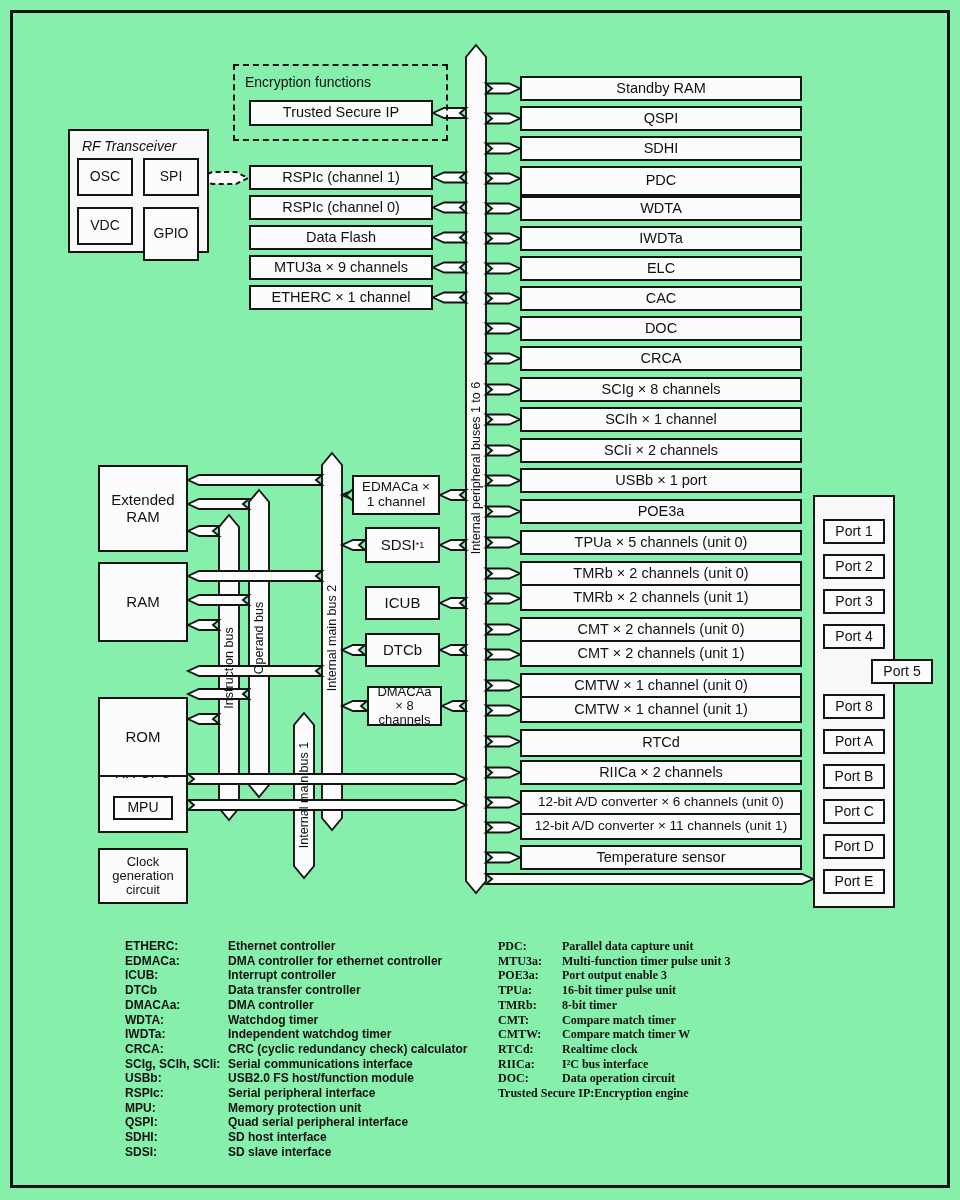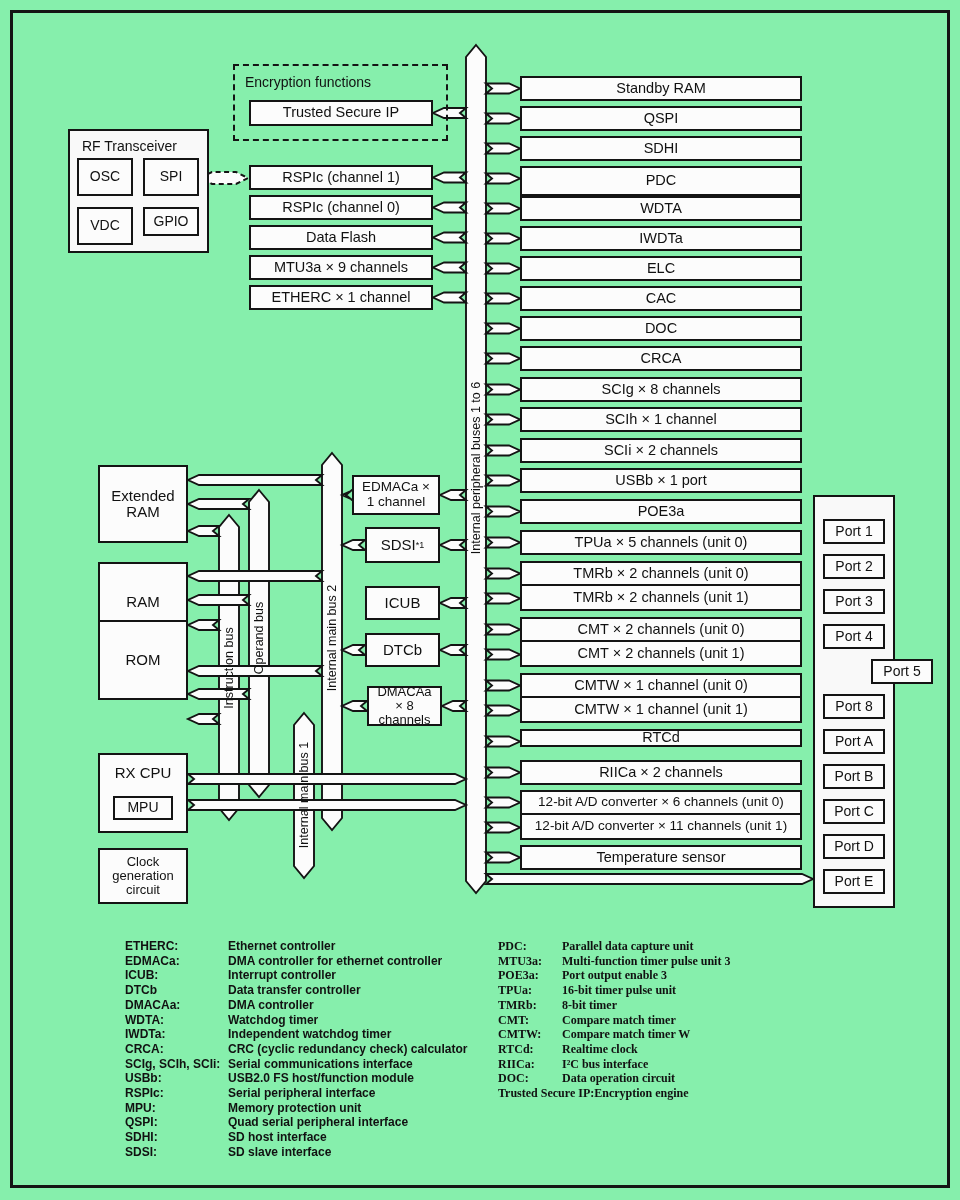--- a/index.html
+++ b/index.html
@@ -87,26 +87,26 @@
       <polygon points="486,852.5 509,852.5 520,857.5 509,862.5 486,862.5 492,857.5" fill="#fcfcfc" stroke="#141414" stroke-width="1.9"></polygon>
     </svg>
 
   <div class="frame"></div>
 
   <div class="dashedbox" style="left:233px;top:64px;width:215px;height:77px;"></div>
   <div class="flabel" style="left:245px;top:74px;">Encryption functions</div>
   <div class="box" style="left:249px;top:100px;width:184px;height:26px;font-size:14.5px;">Trusted Secure IP</div>
 
   <div class="box container-box" style="left:68px;top:129px;width:141px;height:124px;align-items:flex-start;"></div>
-  <div class="flabel" style="left:82px;top:138px;">RF Transceiver</div>
+  <div class="flabel" style="left:82px;top:138px;font-style:italic;">RF Transceiver</div>
   <div id="rf-cells">
       <div class="box" style="left: 77px; top: 158px; width: 56px; height: 38px; font-size: 14px; padding: 0px 3px;">OSC</div>
       <div class="box" style="left: 143px; top: 158px; width: 56px; height: 38px; font-size: 14px; padding: 0px 3px;">SPI</div>
       <div class="box" style="left: 77px; top: 207px; width: 56px; height: 38px; font-size: 14px; padding: 0px 3px;">VDC</div>
-      <div class="box" style="left: 143px; top: 207px; width: 56px; height: 29px; font-size: 14px; padding: 0px 9px;">GPIO</div>
+      <div class="box" style="left: 143px; top: 207px; width: 56px; height: 54px; font-size: 14px; padding: 0px 9px;">GPIO</div>
     </div>
 
   <div class="box" style="left:98px;top:753px;width:90px;height:80px;align-items:flex-start;padding-top:10px;font-size:15px;">RX CPU</div>
   <div class="box" style="left:113px;top:796px;width:60px;height:24px;font-size:14px;">MPU</div>
   <div class="box" style="left:98px;top:848px;width:90px;height:56px;font-size:13px;padding:0 4px;">Clock generation circuit</div>
 
   <div class="buslabel" style="left:229px;top:668px;">Instruction bus</div>
   <div class="buslabel" style="left:259px;top:638px;">Operand bus</div>
   <div class="buslabel" style="left:304px;top:795px;">Internal main bus 1</div>
   <div class="buslabel" style="left:332px;top:638px;">Internal main bus 2</div>
@@ -128,23 +128,23 @@
     </div>
 
   <div id="gen-left">
       <div class="box" style="left: 249px; top: 165px; width: 184px; height: 25px; font-size: 14.5px; padding: 0px 3px;">RSPIc (channel 1)</div>
       <div class="box" style="left: 249px; top: 195px; width: 184px; height: 25px; font-size: 14.5px; padding: 0px 3px;">RSPIc (channel 0)</div>
       <div class="box" style="left: 249px; top: 225px; width: 184px; height: 25px; font-size: 14.5px; padding: 0px 3px;">Data Flash</div>
       <div class="box" style="left: 249px; top: 255px; width: 184px; height: 25px; font-size: 14.5px; padding: 0px 3px;">MTU3a × 9 channels</div>
       <div class="box" style="left: 249px; top: 285px; width: 184px; height: 25px; font-size: 14.5px; padding: 0px 3px;">ETHERC × 1 channel</div>
     </div>
   <div id="gen-mem">
-      <div class="box" style="left: 98px; top: 465px; width: 90px; height: 78px; font-size: 15px; padding: 0px 3px;">Extended RAM</div>
+      <div class="box" style="left: 98px; top: 465px; width: 90px; height: 87px; font-size: 15px; padding: 0px 3px;">Extended RAM</div>
       <div class="box" style="left: 98px; top: 562px; width: 90px; height: 80px; font-size: 15px; padding: 0px 3px;">RAM</div>
-      <div class="box" style="left: 98px; top: 620px; width: 90px; height: 80px; font-size: 15px; padding: 0px 2px;">ROM</div>
+      <div class="box" style="left: 98px; top: 697px; width: 90px; height: 80px; font-size: 15px; padding: 0px 2px;">ROM</div>
     </div>
   <div id="gen-mid">
       <div class="box" style="left: 352px; top: 475px; width: 88px; height: 40px; font-size: 13.5px; padding: 0px 3px;">EDMACa × 1 channel</div>
       <div class="box" style="left: 365px; top: 527px; width: 75px; height: 36px; font-size: 15px; padding: 0px 3px;">
         <span>SDSI</span>
         <sup class="fn">*1</sup>
       </div>
       <div class="box" style="left: 365px; top: 586px; width: 75px; height: 34px; font-size: 15px; padding: 0px 3px;">ICUB</div>
       <div class="box" style="left: 365px; top: 633px; width: 75px; height: 34px; font-size: 15px; padding: 0px 3px;">DTCb</div>
       <div class="box" style="left: 367px; top: 686px; width: 75px; height: 40px; font-size: 13px; padding: 0px 3px;">DMACAa × 8 channels</div>
@@ -165,21 +165,21 @@
       <div class="box" style="left: 520px; top: 438px; width: 282px; height: 25px; font-size: 14.5px; padding: 0px 3px;">SCIi × 2 channels</div>
       <div class="box" style="left: 520px; top: 468px; width: 282px; height: 25px; font-size: 14.5px; padding: 0px 3px;">USBb × 1 port</div>
       <div class="box" style="left: 520px; top: 499px; width: 282px; height: 25px; font-size: 14.5px; padding: 0px 3px;">POE3a</div>
       <div class="box" style="left: 520px; top: 530px; width: 282px; height: 25px; font-size: 14.5px; padding: 0px 3px;">TPUa × 5 channels (unit 0)</div>
       <div class="box" style="left: 520px; top: 561px; width: 282px; height: 25px; font-size: 14.5px; padding: 0px 3px;">TMRb × 2 channels (unit 0)</div>
       <div class="box" style="left: 520px; top: 584px; width: 282px; height: 27px; font-size: 14.5px; padding: 0px 3px;">TMRb × 2 channels (unit 1)</div>
       <div class="box" style="left: 520px; top: 617px; width: 282px; height: 25px; font-size: 14.5px; padding: 0px 3px;">CMT × 2 channels (unit 0)</div>
       <div class="box" style="left: 520px; top: 640px; width: 282px; height: 27px; font-size: 14.5px; padding: 0px 3px;">CMT × 2 channels (unit 1)</div>
       <div class="box" style="left: 520px; top: 673px; width: 282px; height: 25px; font-size: 14.5px; padding: 0px 3px;">CMTW × 1 channel (unit 0)</div>
       <div class="box" style="left: 520px; top: 696px; width: 282px; height: 27px; font-size: 14.5px; padding: 0px 3px;">CMTW × 1 channel (unit 1)</div>
-      <div class="box" style="left: 520px; top: 729px; width: 282px; height: 18px; font-size: 14.5px; padding: 0px 3px;">RTCd</div>
+      <div class="box" style="left: 520px; top: 729px; width: 282px; height: 28px; font-size: 14.5px; padding: 0px 3px;">RTCd</div>
       <div class="box" style="left: 520px; top: 760px; width: 282px; height: 25px; font-size: 14.5px; padding: 0px 3px;">RIICa × 2 channels</div>
       <div class="box" style="left: 520px; top: 790px; width: 282px; height: 25px; font-size: 13.5px; padding: 0px 3px;">12-bit A/D converter × 6 channels (unit 0)</div>
       <div class="box" style="left: 520px; top: 813px; width: 282px; height: 27px; font-size: 13.5px; padding: 0px 3px;">12-bit A/D converter × 11 channels (unit 1)</div>
       <div class="box" style="left: 520px; top: 845px; width: 282px; height: 25px; font-size: 14.5px; padding: 0px 3px;">Temperature sensor</div>
     </div>
 
   <div class="legend-col" id="legend-left" style="left:125px;top:939px;width:365px;">
       <div class="lrow">
         <span class="lterm-l">ETHERC:</span>
         <span> Ethernet controller</span>

